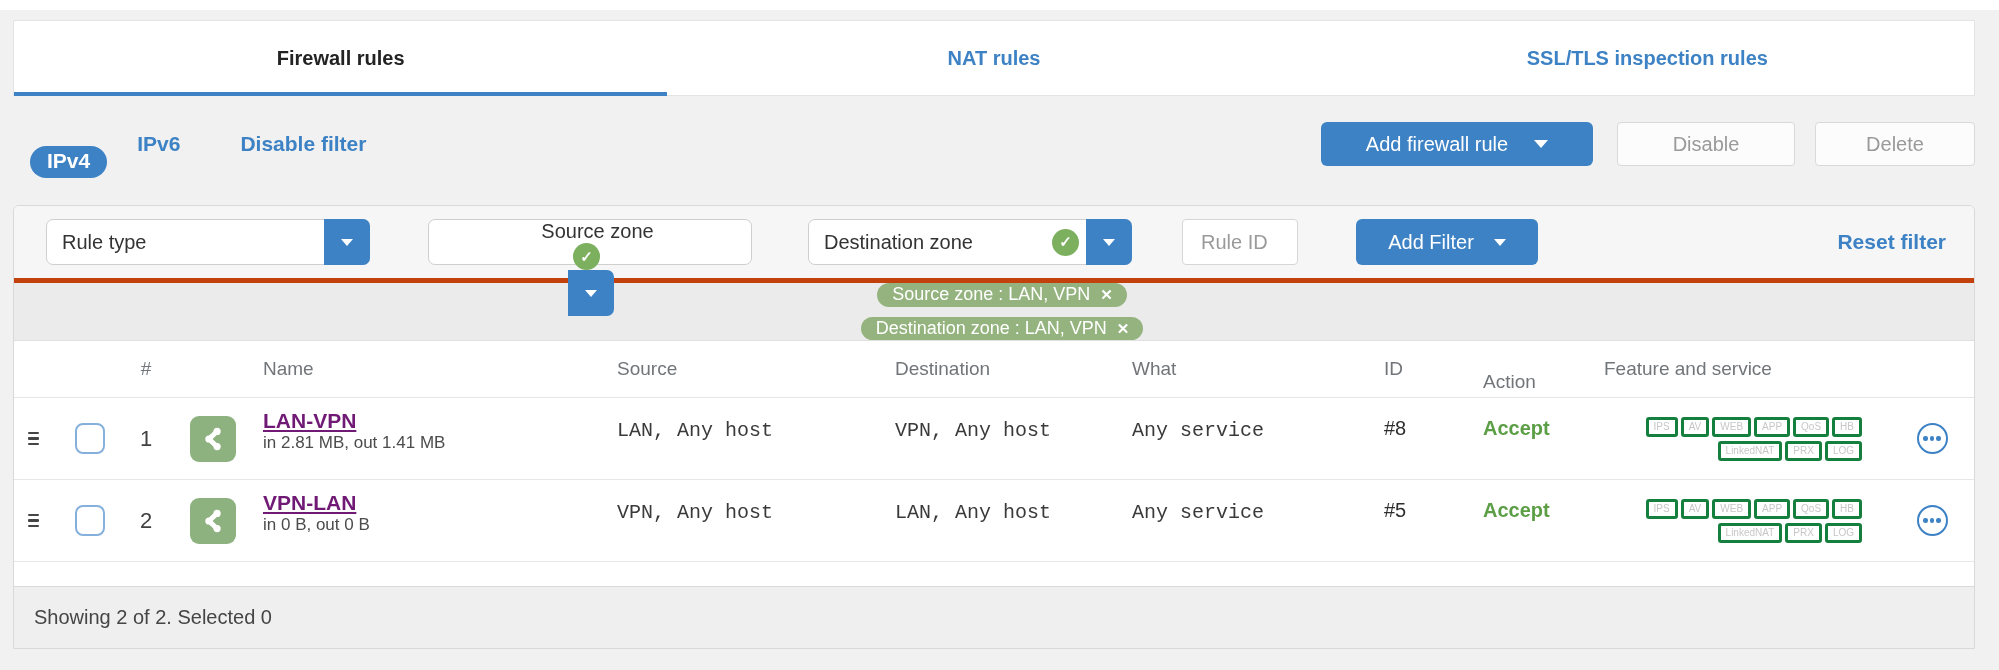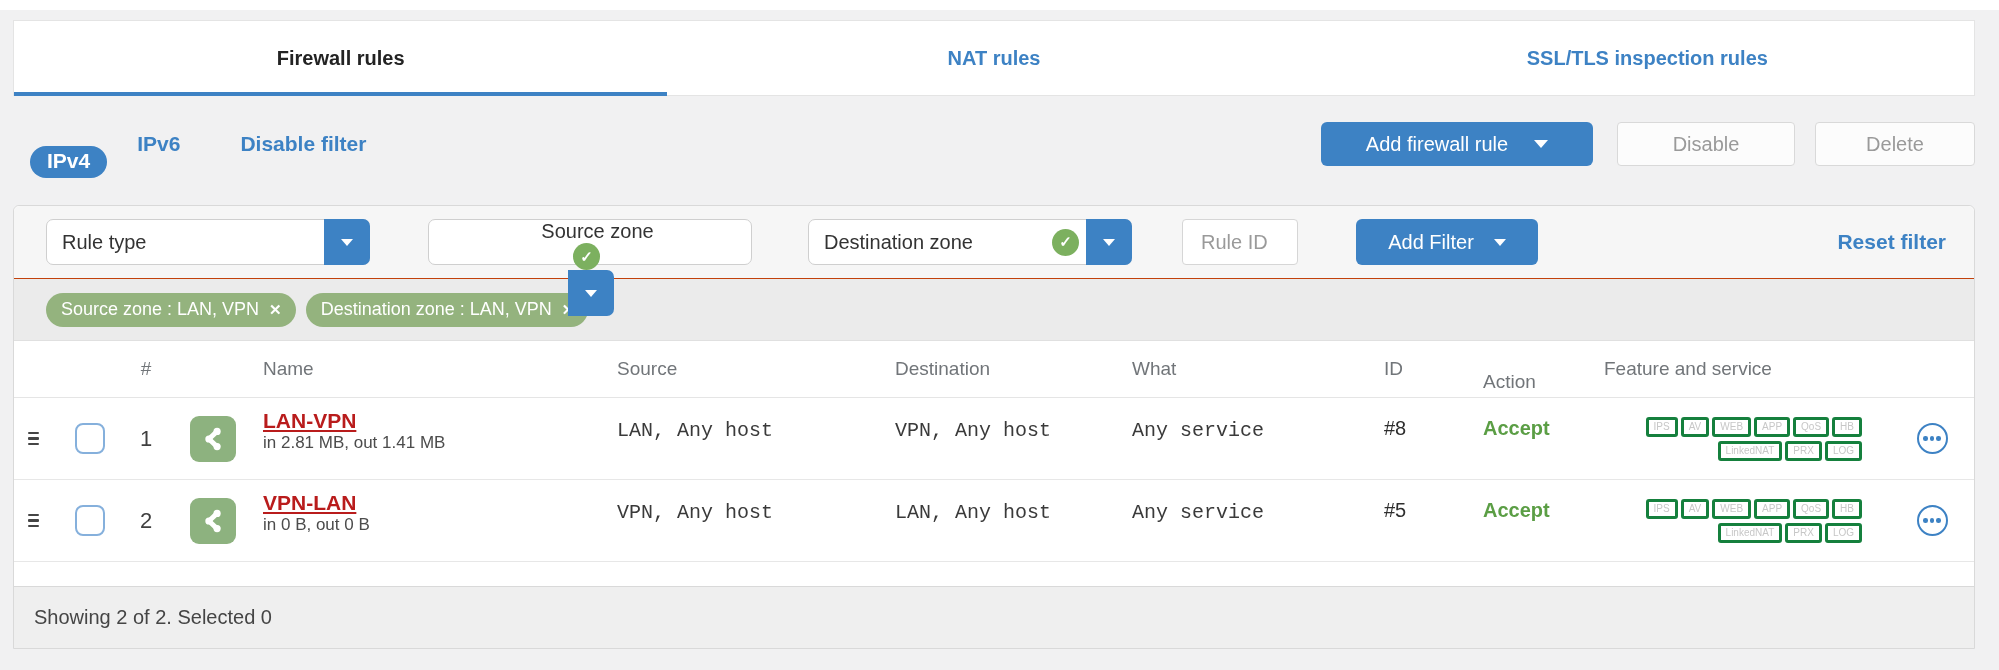--- a/index.html
+++ b/index.html
@@ -134,24 +134,24 @@
   .add-filter-btn{width:182px;height:46px;margin-left:18px;flex:0 0 auto;}
   .reset-filter-link{
     margin-left:auto;margin-right:14px;
     color:var(--accent-blue);font-size:21px;font-weight:700;cursor:pointer;
     flex:0 0 auto;
   }
 
   
   .chips-bar{
     background:#ebebeb;
-    border-top:1px solid #c2410c;
+    border-top:5px solid #c2410c;
     height:62px;
     display:flex;align-items:center;
-    padding:0 16px 0 32px;gap:10px;
+    padding:0 16px 0 32px;gap:10px;flex-direction:column;
   }
   .chip{
     background:var(--chip-green);color:#fff;
     height:34px;border-radius:17px;
     display:flex;align-items:center;
     padding:0 14px 0 15px;
     font-size:18px;
   }
   .chip .chip-x{
     margin-left:10px;font-size:15px;font-weight:700;cursor:pointer;line-height:1;
@@ -186,21 +186,21 @@
     background:#fff;border:2px solid #85b0dc;border-radius:8px;cursor:pointer;
   }
   .row-num{text-align:center;font-size:22px;color:#3f3f3f;}
   .rule-icon{
     width:46px;height:46px;margin-left:14px;
     background:var(--icon-green);border-radius:9px;
     display:flex;align-items:center;justify-content:center;
   }
   .name-cell{align-self:start;padding-top:11px;padding-left:12px;}
   .rule-name{
-    font-size:21px;font-weight:700;color:#b91c1c;
+    font-size:21px;font-weight:700;color:#701a75;
     text-decoration:underline;cursor:pointer;display:inline-block;
   }
   .rule-traffic{font-size:17px;color:#4c4c4c;margin-top:0;}
   .id-cell{align-self:start;padding-top:19px;padding-left:26px;font-size:20px;color:#2e2e2e;}
   .action-cell{align-self:start;padding-top:19px;padding-left:25px;font-size:20px;font-weight:700;color:var(--accept-green);}
   .badges{
     width:258px;margin-left:26px;
     display:flex;flex-wrap:wrap;justify-content:flex-end;
     gap:4px 3px;
   }

